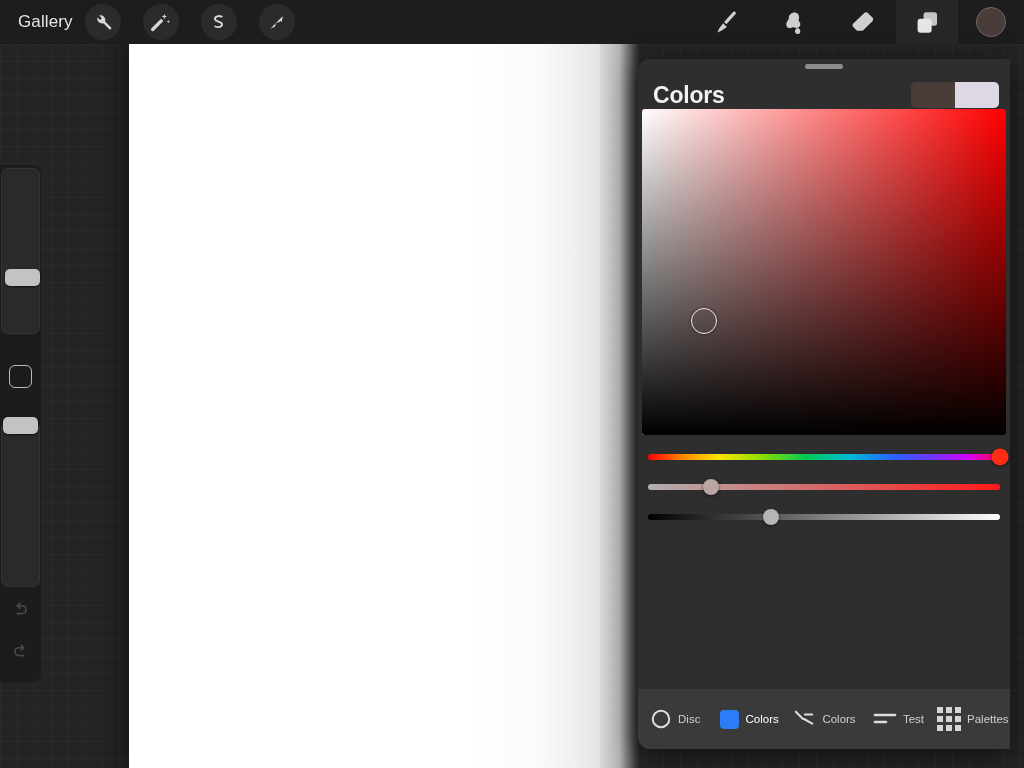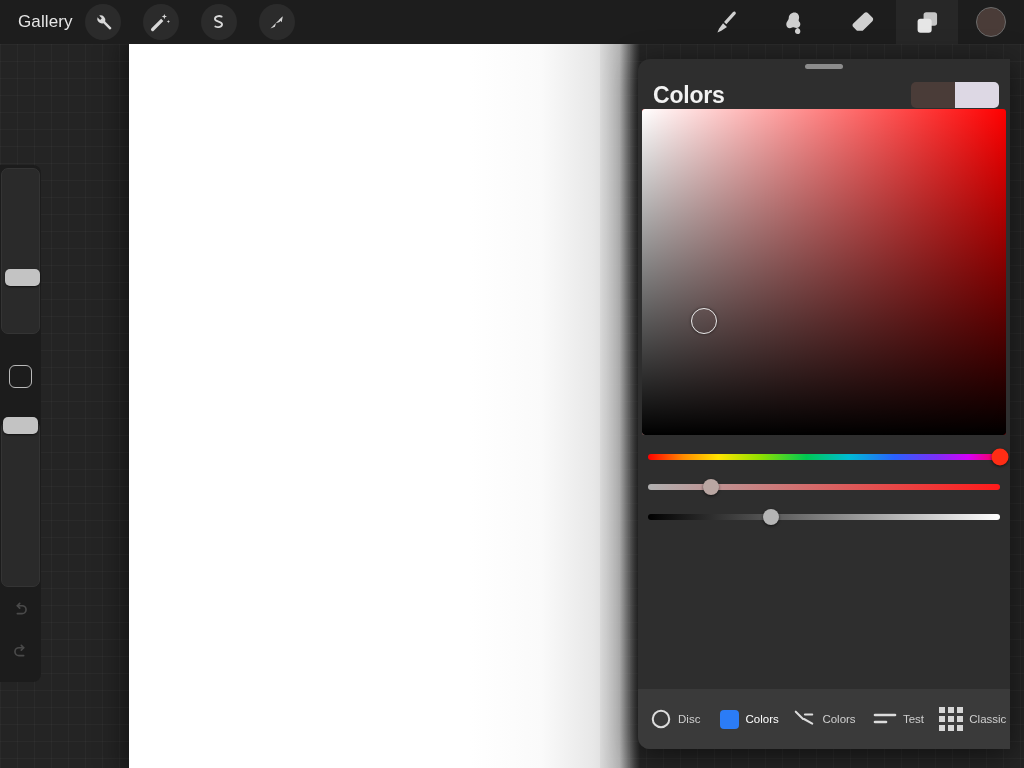--- a/index.html
+++ b/index.html
@@ -366,16 +366,16 @@
             <i></i>
             <i></i>
             <i></i>
             <i></i>
             <i></i>
             <i></i>
             <i></i>
             <i></i>
           </div>
         </div>
-        <div class="tab-label">Classic</div>
+        <div class="tab-label">Palettes</div>
       </div>
     </div>
 </div>
 
 </body></html>

